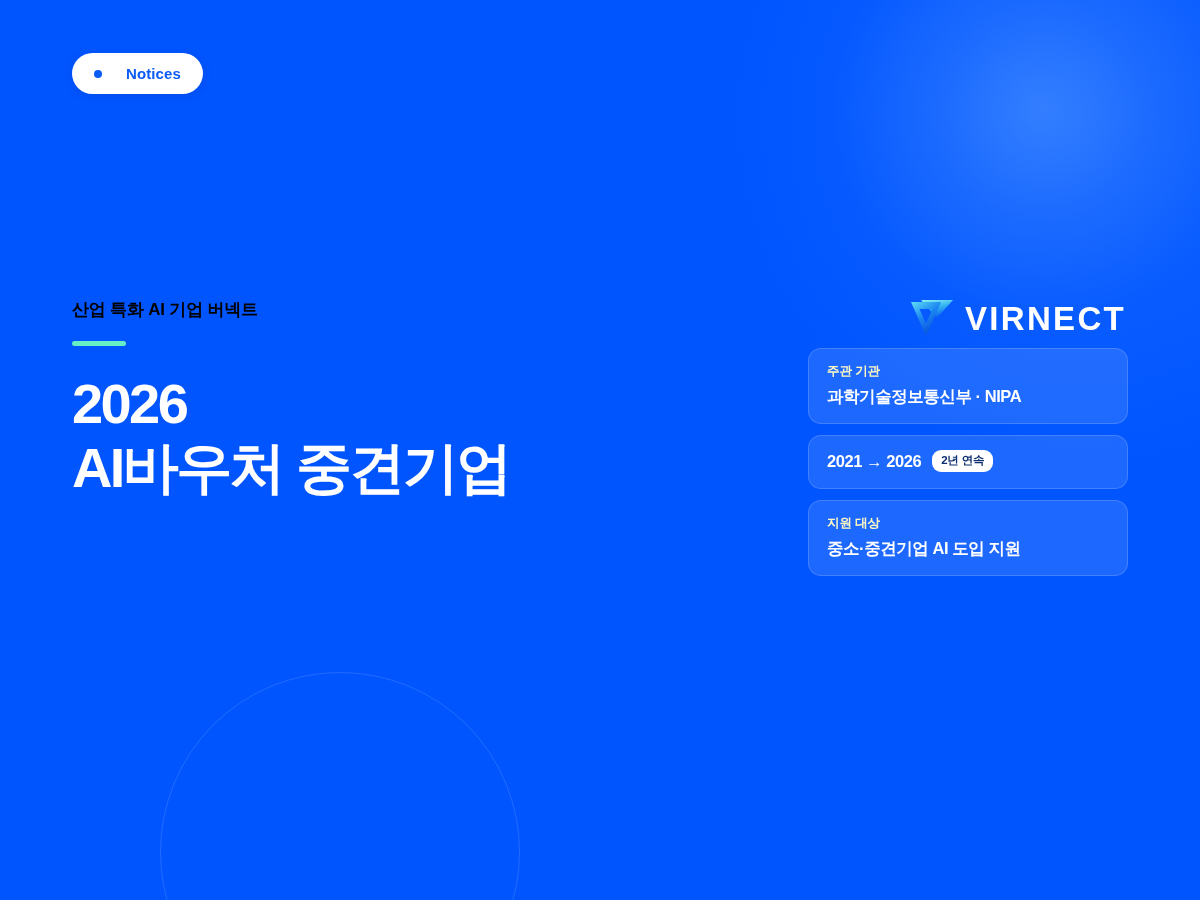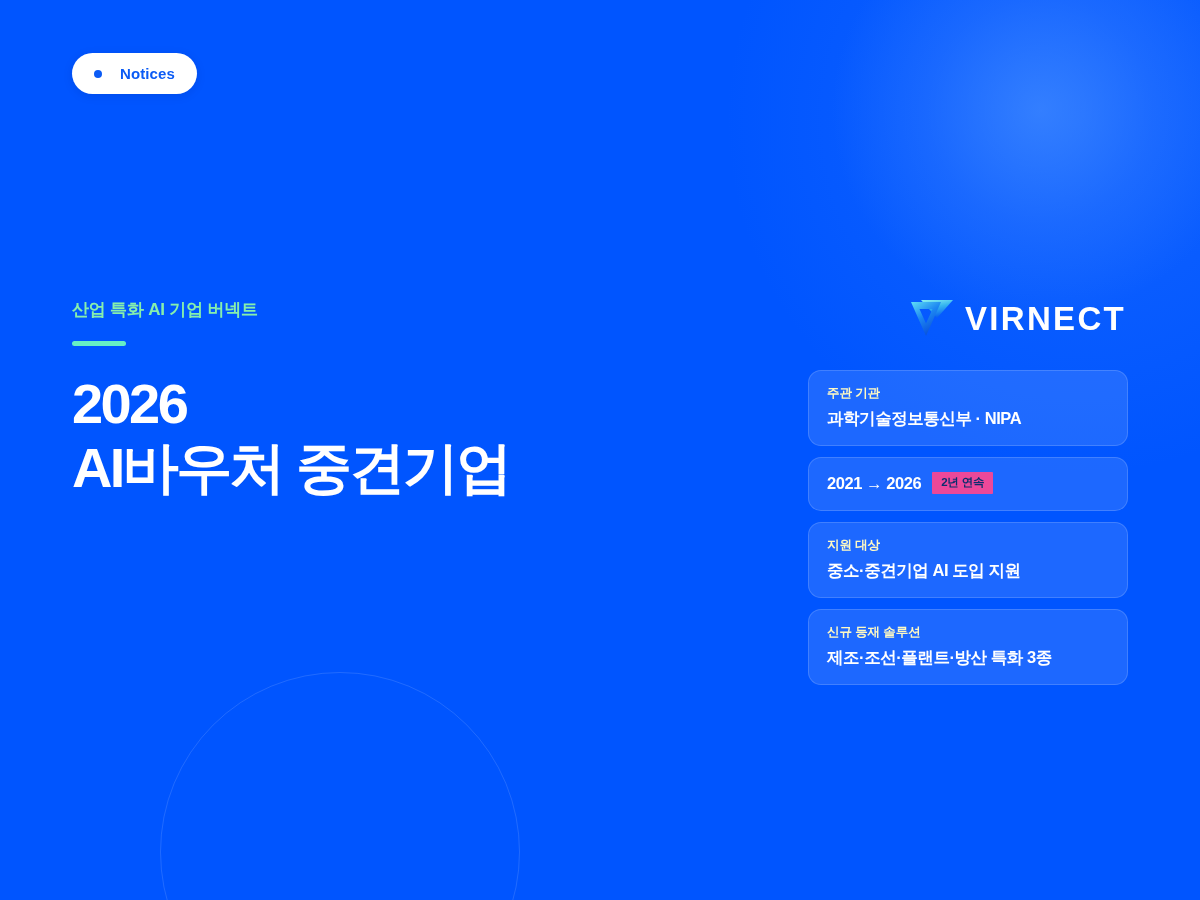--- a/index.html
+++ b/index.html
@@ -46,21 +46,21 @@
     width:360px; height:360px;
     border-radius:50%;
     border:1.5px solid rgba(255,255,255,0.13);
     pointer-events:none;
   }
 
   
   .notices-pill {
     position:absolute;
     left:72px; top:53px;
-    display:flex; align-items:center; gap:18px;
+    display:flex; align-items:center; gap:24px;
     height:41px;
     padding:0 22px;
     background:#ffffff;
     border-radius:999px;
     box-shadow:0 2px 10px rgba(0,25,90,0.13);
   }
   .notices-dot {
     width:8px; height:8px;
     border-radius:50%;
     background:#0B5BF5;
@@ -74,21 +74,21 @@
     white-space:nowrap;
   }
 
   
   .hero {
     position:absolute;
     left:72px; top:300px;
     width:700px;
   }
   .eyebrow {
-    color:#86efac;
+    color:#000000;
     font-size:17px;
     font-weight:bold;
     letter-spacing:-0.2px;
     line-height:1.2;
   }
   .eyebrow-rule {
     margin-top:21px;
     width:54px; height:5px;
     border-radius:3px;
     background:#66EFC4;
@@ -110,21 +110,21 @@
     position:absolute;
     left:808px; top:296px;
     width:320px;
   }
 
   .logo-row {
     display:flex; align-items:center; gap:11px;
     justify-content:flex-end;
     padding-right:2px;
     height:44px;
-    margin-bottom:30px;
+    margin-bottom:8px;
   }
   .logo-mark { width:44px; height:40px; flex:none; display:block; }
   .logo-word {
     color:#ffffff;
     font-size:33px;
     font-weight:bold;
     letter-spacing:2.3px;
     line-height:1;
     white-space:nowrap;
   }
@@ -151,27 +151,27 @@
   }
   .card-value {
     color:#ffffff;
     font-size:16.5px;
     font-weight:bold;
     letter-spacing:-0.45px;
     line-height:1.25;
     white-space:nowrap;
   }
   .card-badge {
-    background:#ec4899;
+    background:#ffffff;
     color:#0A2E6E;
     font-size:11.5px;
     font-weight:bold;
     letter-spacing:-0.2px;
     padding:3px 9px 4px 9px;
-    border-radius:1px;
+    border-radius:9px;
     white-space:nowrap;
     flex:none;
   }
 </style>
 </head>
 <body>
 
 <div class="stage">
 
   <div class="glow-soft"></div>
@@ -228,21 +228,15 @@
       </div>
     </div>
 
     <div class="info-card">
       <div class="card-label">지원 대상</div>
       <div class="card-value-row">
         <span class="card-value">중소·중견기업 AI 도입 지원</span>
       </div>
     </div>
 
-    <div class="info-card">
-      <div class="card-label">신규 등재 솔루션</div>
-      <div class="card-value-row">
-        <span class="card-value">제조·조선·플랜트·방산 특화 3종</span>
-      </div>
-    </div>
 
   </div>
 </div>
 
 </body></html>

